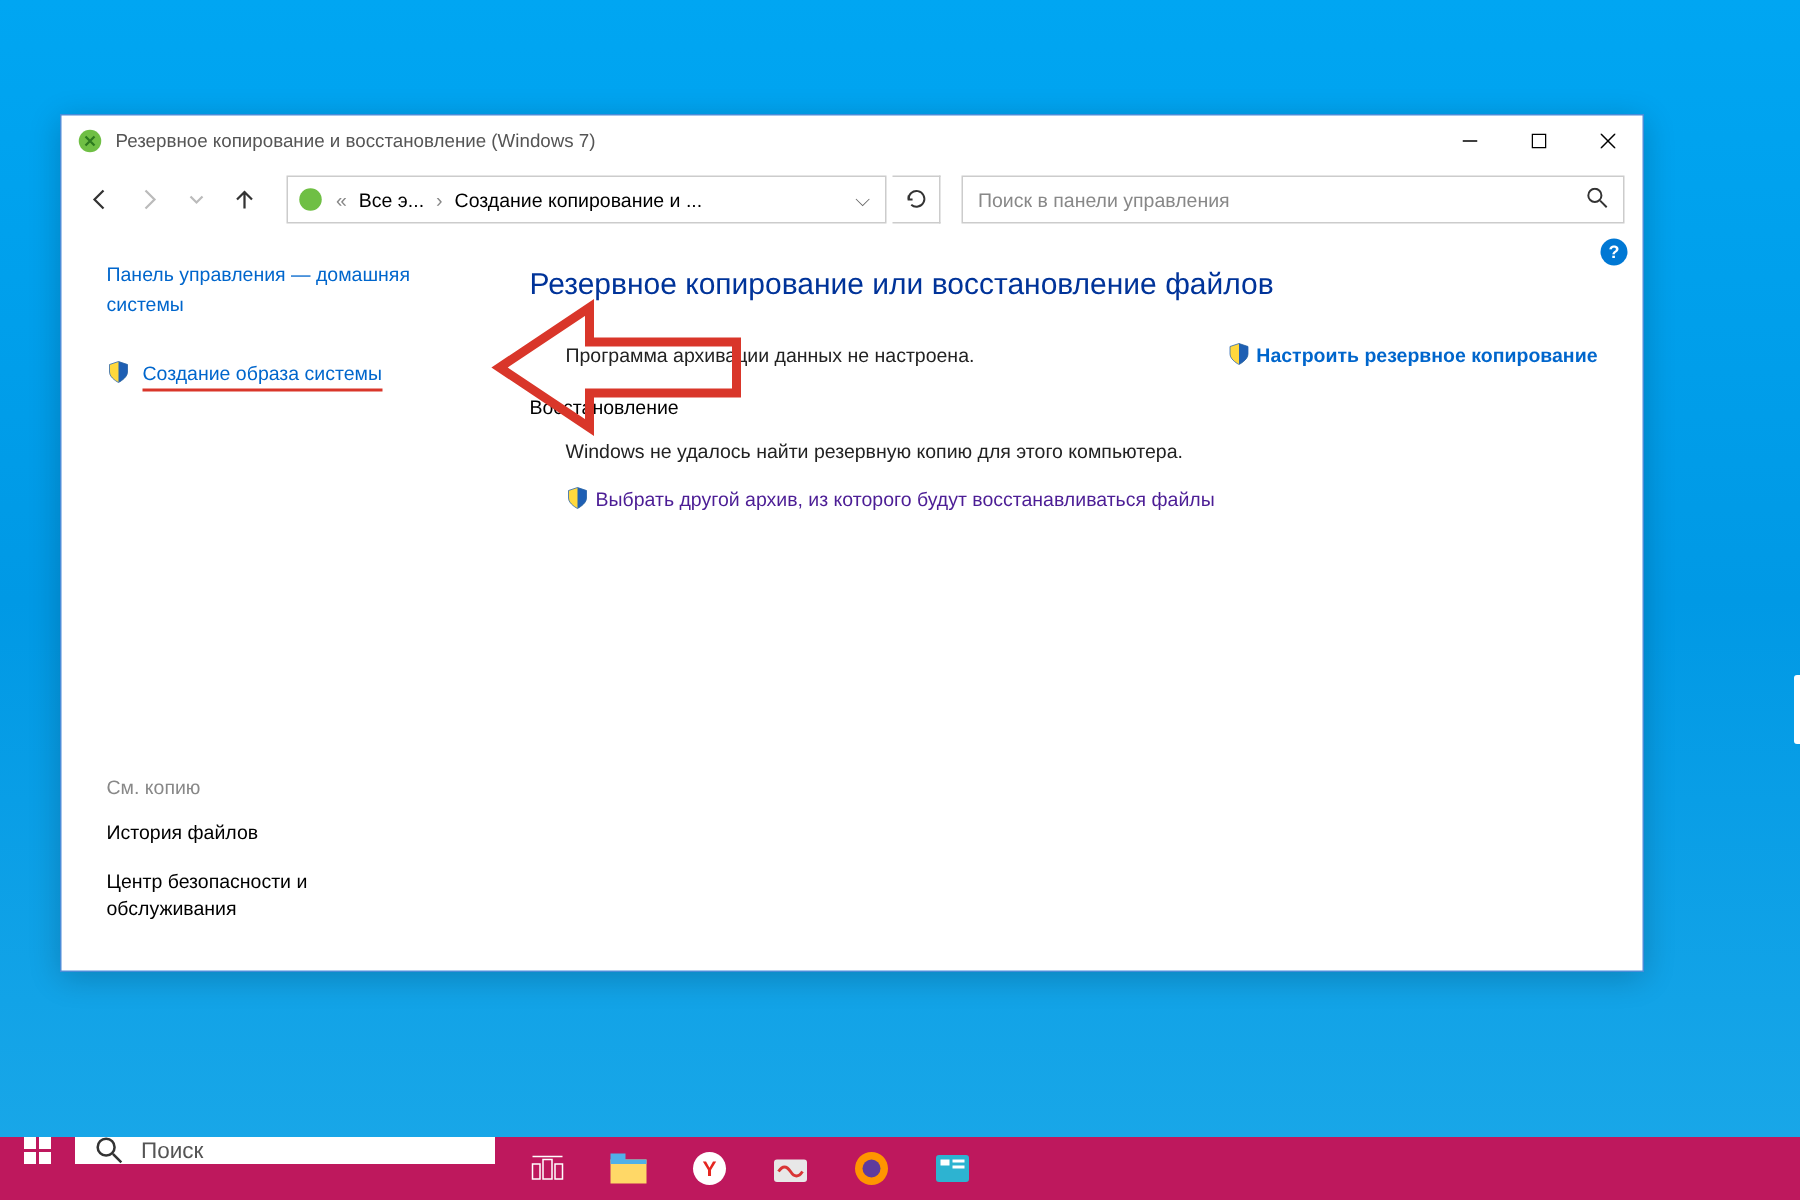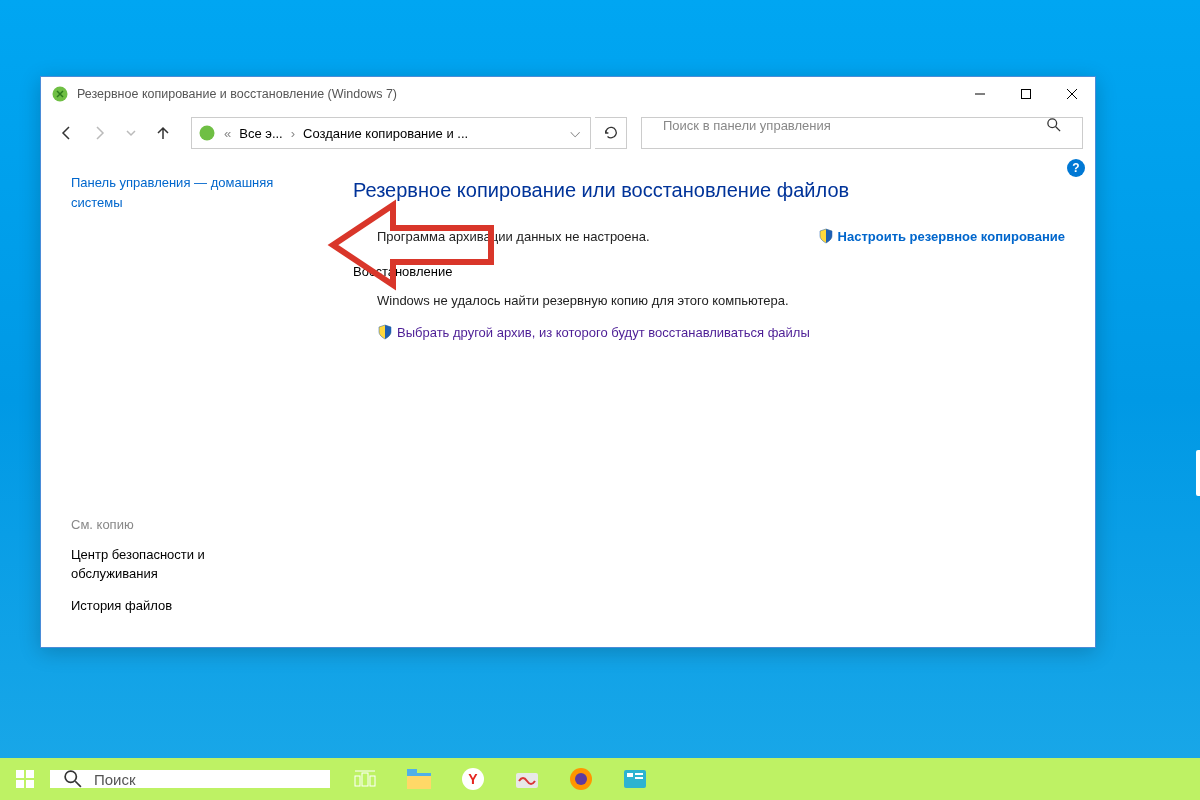--- a/index.html
+++ b/index.html
@@ -12,41 +12,41 @@
 .winbtn { width: 46px; display: flex; align-items: center; justify-content: center; color: #333; }
 .winbtn svg { width: 10px; height: 10px; }
 .toolbar { height: 44px; display: flex; align-items: center; padding: 0 12px; gap: 4px; }
 .navbtn { width: 28px; height: 28px; display: flex; align-items: center; justify-content: center; color: #555; }
 .navbtn.dis { color: #bbb; }
 .addressbar { flex: 1; height: 32px; border: 1px solid #ccc; display: flex; align-items: center; padding: 0 6px; gap: 6px; font-size: 13px; max-width: 400px; margin-left: 10px; }
 .addressbar .crumb { color: #000; white-space: nowrap; }
 .addressbar .sep { color: #888; margin: 0 2px; }
 .addressbar .chev { color: #666; margin-left: auto; padding: 0 4px; }
 .refreshbtn { width: 32px; height: 32px; border: 1px solid #ccc; border-left: none; display: flex; align-items: center; justify-content: center; }
-.searchbox { flex: 1; height: 32px; border: 1px solid #ccc; display: flex; align-items: flex-start; padding: 0 21px; color: #888; font-size: 13px; margin-left: 10px; }
+.searchbox { flex: 1; height: 32px; border: 1px solid #ccc; display: flex; align-items: center; padding: 0 10px; color: #888; font-size: 13px; margin-left: 10px; }
 .searchbox .sicon { margin-left: auto; color: #333; }
 .body { flex: 1; display: flex; position: relative; }
 .helpbtn { position: absolute; right: 10px; top: 4px; width: 18px; height: 18px; border-radius: 50%; background: #0078d4; color: #fff; font-size: 12px; font-weight: bold; display: flex; align-items: center; justify-content: center; }
 .sidebar { width: 262px; padding: 18px 12px 18px 30px; display: flex; flex-direction: column; font-size: 13px; }
 .sidebar .toplink { color: #0066cc; margin-bottom: 28px; line-height: 1.5; }
 .sidebar .shieldlink { display: flex; align-items: flex-start; gap: 8px; color: #0066cc; margin-bottom: 10px; line-height: 1.4; }
 .sidebar .shieldlink.hl span.txt { border-bottom: 2px solid #d9362a; padding-bottom: 1px; }
 .sidebar .seealso { margin-top: auto; color: #888; font-size: 13px; margin-bottom: 14px; }
 .sidebar .blink { color: #000; margin-bottom: 14px; line-height: 1.4; }
 .main { flex: 1; padding: 24px 30px 20px 50px; font-size: 13px; color: #222; position: relative; }
 .main h1 { color: #003399; font-weight: 400; font-size: 20px; margin-bottom: 26px; }
 .main .section-title { font-size: 13px; color: #000; margin-bottom: 14px; margin-top: 8px; }
 .main .row { display: flex; align-items: center; margin-left: 24px; margin-bottom: 20px; }
 .main .row .lbl { flex: 1; }
 .main .row .action { color: #0066cc; display: flex; align-items: center; gap: 4px; font-weight: bold; }
 .main .linkline { margin-left: 24px; display: flex; align-items: center; gap: 4px; }
 .main .linkline a { color: #4c1d95; }
 .shield { width: 16px; height: 16px; flex-shrink: 0; }
 .arrow-annot { position: absolute; left: 20px; top: 30px; pointer-events: none; }
-.taskbar { position: absolute; left: 0; bottom: 0; width: 100%; height: 42px; background: #bef264; display: flex; align-items: center; }
+.taskbar { position: absolute; left: 0; bottom: 0; width: 100%; height: 42px; background: #be185d; display: flex; align-items: flex-start; }
 .start { width: 50px; display: flex; align-items: center; justify-content: center; }
 .tsearch { width: 280px; background: #fff; display: flex; align-items: center; padding: 0 14px; gap: 12px; color: #555; font-size: 15px; }
 .ticons { display: flex; align-items: center; gap: 0; padding-left: 8px; }
 .ticon2 { width: 54px; height: 42px; display: flex; align-items: center; justify-content: center; }
 .right-edge { position: absolute; right: 0; top: 450px; width: 4px; height: 46px; background: #fff; border-radius: 2px 0 0 2px; }
 </style>
 </head>
 <body>
 
 <div class="window">
@@ -120,23 +120,30 @@
             <line x1="10" y1="10" x2="15" y2="15" stroke="#333" stroke-width="1.5"></line>
           </svg></span>
     </div>
   </div>
 
   <div class="body">
     <div class="helpbtn">?</div>
 
     <div class="sidebar">
       <a class="toplink">Панель управления — домашняя системы</a>
+      <div class="shieldlink hl">
+        <svg class="shield" viewBox="0 0 16 16">
+            <path d="M8 1 L14 3 L14 8 C14 12 8 15 8 15 C8 15 2 12 2 8 L2 3 Z" fill="#ffd83d" stroke="#1e5fb3" stroke-width="0.5"></path>
+            <path d="M8 1 L8 15 C8 15 14 12 14 8 L14 3 Z" fill="#1e5fb3"></path>
+          </svg>
+        <span class="txt">Создание образа системы</span>
+      </div>
       <div class="seealso">См. копию</div>
+      <a class="blink">История файлов</a>
       <a class="blink">Центр безопасности и обслуживания</a>
-      <a class="blink">История файлов</a>
     </div>
 
     <div class="main">
       <h1>Резервное копирование или восстановление файлов</h1>
       <div class="row">
         <span class="lbl">Программа архивации данных не настроена.</span>
         <span class="action">
           <svg class="shield" viewBox="0 0 16 16">
               <path d="M8 1 L14 3 L14 8 C14 12 8 15 8 15 C8 15 2 12 2 8 L2 3 Z" fill="#ffd83d" stroke="#1e5fb3" stroke-width="0.5"></path>
               <path d="M8 1 L8 15 C8 15 14 12 14 8 L14 3 Z" fill="#1e5fb3"></path>

